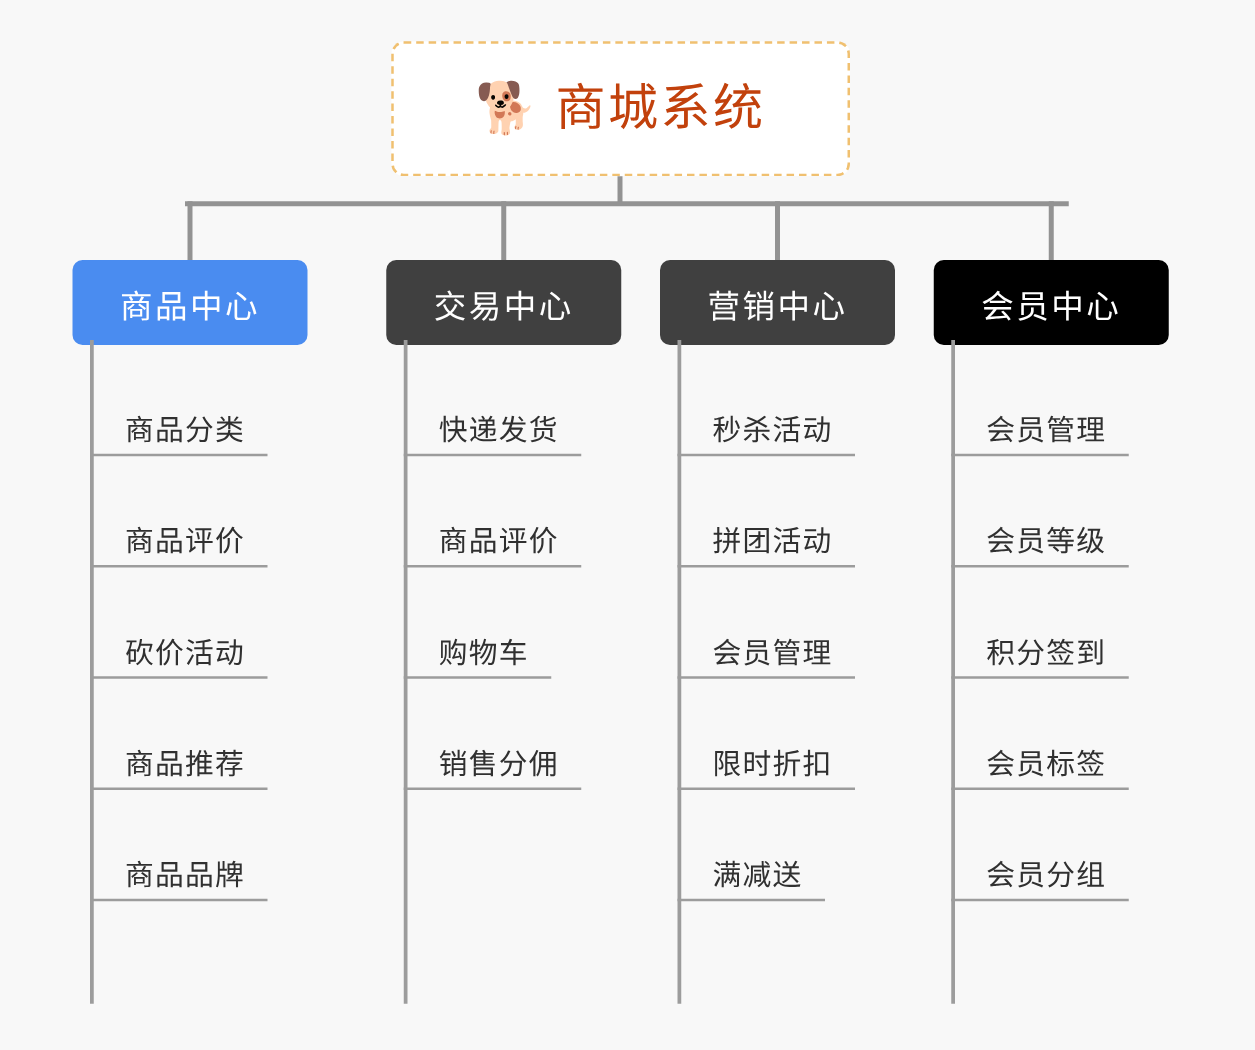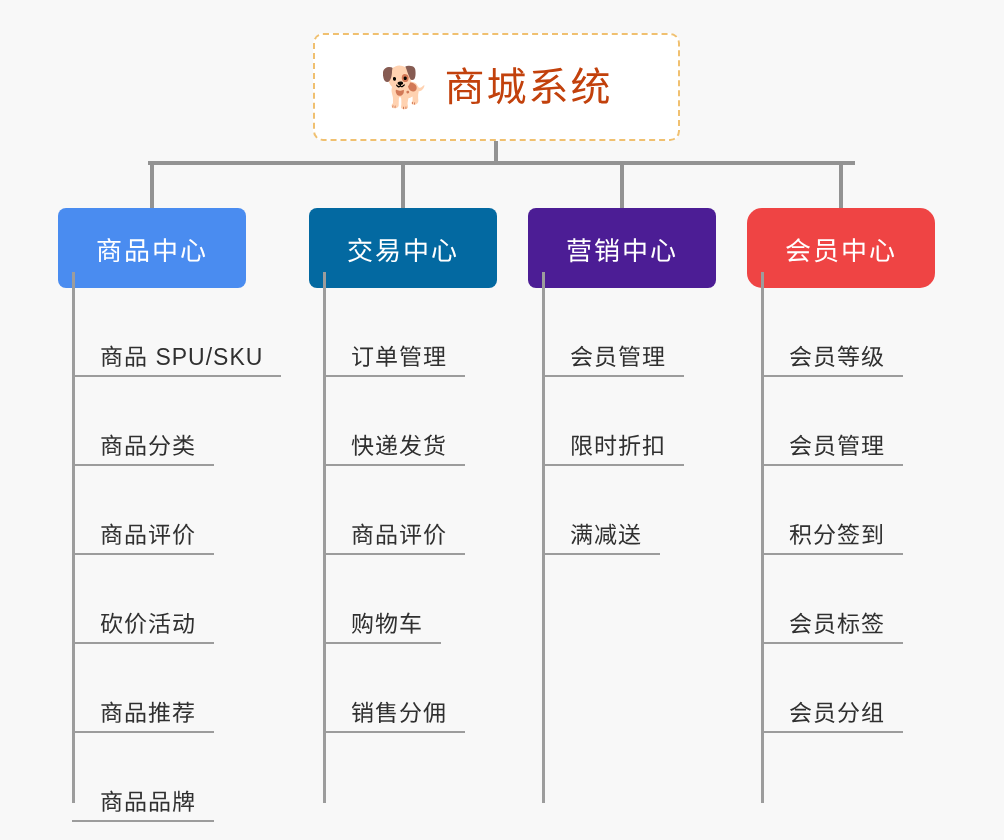--- a/index.html
+++ b/index.html
@@ -75,21 +75,21 @@
   }
 
   
   .branch {
     position: absolute;
     top: 208px;
     width: 188px;
   }
   .branch-header {
     width: 188px;
-    height: 80px;
+    height: 68px;
     box-sizing: border-box;
     border-radius: 8px;
     display: flex;
     align-items: center;
     justify-content: center;
     color: #ffffff;
     font-size: 26px;
     letter-spacing: 2px;
     white-space: nowrap;
   }
@@ -146,90 +146,90 @@
   <div class="conn conn-h-bus"></div>
 
   <div id="branches-host">
       <div class="branch" style="left: 58px;">
         <div class="branch-header" style="background: rgb(74, 140, 240);">
           <span>商品中心</span>
         </div>
         <div class="branch-trunk" style="height: 531px;"></div>
         <ul class="leaf-list">
           <li class="leaf-item">
-            <div class="leaf-underline"><span class="leaf-label">商品 SPU/SKU</span></div>
-          </li>
-          <li class="leaf-item">
             <div class="leaf-underline"><span class="leaf-label">商品分类</span></div>
           </li>
           <li class="leaf-item">
             <div class="leaf-underline"><span class="leaf-label">商品评价</span></div>
           </li>
           <li class="leaf-item">
             <div class="leaf-underline"><span class="leaf-label">砍价活动</span></div>
           </li>
           <li class="leaf-item">
             <div class="leaf-underline"><span class="leaf-label">商品推荐</span></div>
           </li>
           <li class="leaf-item">
             <div class="leaf-underline"><span class="leaf-label">商品品牌</span></div>
           </li>
         </ul>
       </div>
       <div class="branch" style="left: 309px;">
-        <div class="branch-header" style="background: #0369a1;">
+        <div class="branch-header" style="background: #404040;">
           <span>交易中心</span>
         </div>
         <div class="branch-trunk" style="height: 531px;"></div>
         <ul class="leaf-list">
           <li class="leaf-item">
-            <div class="leaf-underline"><span class="leaf-label">订单管理</span></div>
-          </li>
-          <li class="leaf-item">
             <div class="leaf-underline"><span class="leaf-label">快递发货</span></div>
           </li>
           <li class="leaf-item">
             <div class="leaf-underline"><span class="leaf-label">商品评价</span></div>
           </li>
           <li class="leaf-item">
             <div class="leaf-underline"><span class="leaf-label">购物车</span></div>
           </li>
           <li class="leaf-item">
             <div class="leaf-underline"><span class="leaf-label">销售分佣</span></div>
           </li>
         </ul>
       </div>
       <div class="branch" style="left: 528px;">
-        <div class="branch-header" style="background: #4c1d95;">
+        <div class="branch-header" style="background: #404040;">
           <span>营销中心</span>
         </div>
         <div class="branch-trunk" style="height: 531px;"></div>
         <ul class="leaf-list">
           <li class="leaf-item">
+            <div class="leaf-underline"><span class="leaf-label">秒杀活动</span></div>
+          </li>
+          <li class="leaf-item">
+            <div class="leaf-underline"><span class="leaf-label">拼团活动</span></div>
+          </li>
+          <li class="leaf-item">
             <div class="leaf-underline"><span class="leaf-label">会员管理</span></div>
           </li>
           <li class="leaf-item">
             <div class="leaf-underline"><span class="leaf-label">限时折扣</span></div>
           </li>
           <li class="leaf-item">
             <div class="leaf-underline"><span class="leaf-label">满减送</span></div>
           </li>
         </ul>
       </div>
       <div class="branch" style="left: 747px;">
-        <div class="branch-header" style="background: #ef4444; border-radius: 15px;">
+        <div class="branch-header" style="background: #000000;">
           <span>会员中心</span>
         </div>
         <div class="branch-trunk" style="height: 531px;"></div>
         <ul class="leaf-list">
           <li class="leaf-item">
+            <div class="leaf-underline"><span class="leaf-label">会员管理</span></div>
+          </li>
+          <li class="leaf-item">
             <div class="leaf-underline"><span class="leaf-label">会员等级</span></div>
-          </li>
-          <li class="leaf-item">
-            <div class="leaf-underline"><span class="leaf-label">会员管理</span></div>
           </li>
           <li class="leaf-item">
             <div class="leaf-underline"><span class="leaf-label">积分签到</span></div>
           </li>
           <li class="leaf-item">
             <div class="leaf-underline"><span class="leaf-label">会员标签</span></div>
           </li>
           <li class="leaf-item">
             <div class="leaf-underline"><span class="leaf-label">会员分组</span></div>
           </li>

